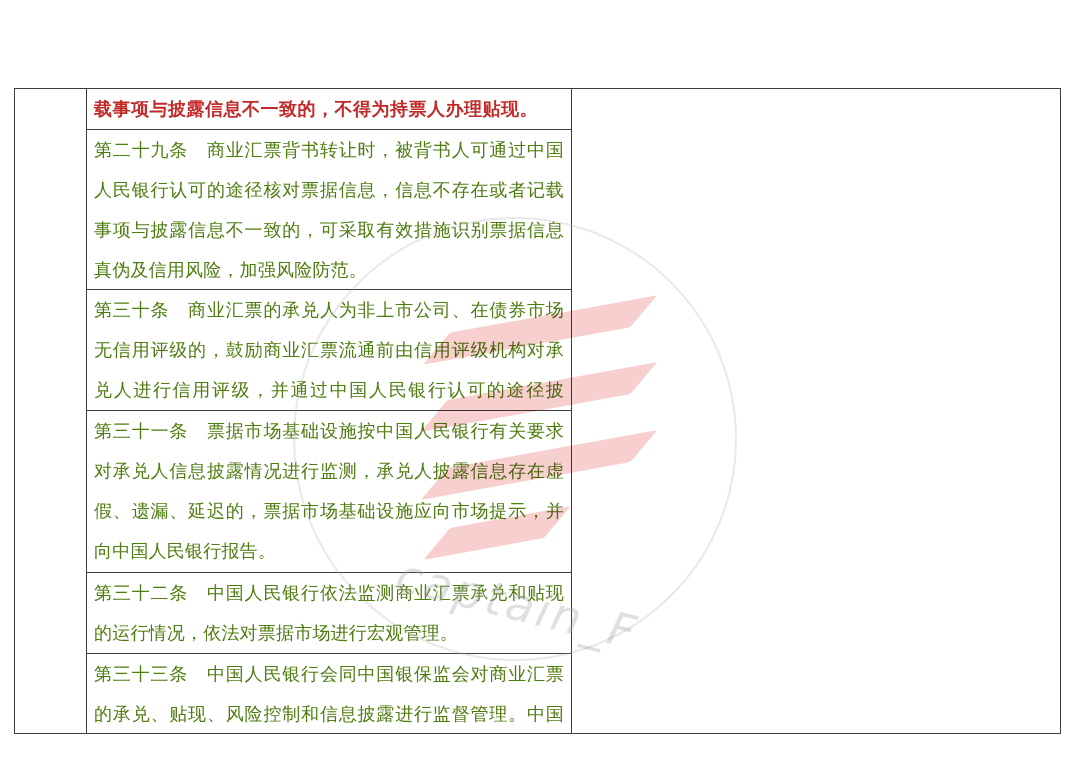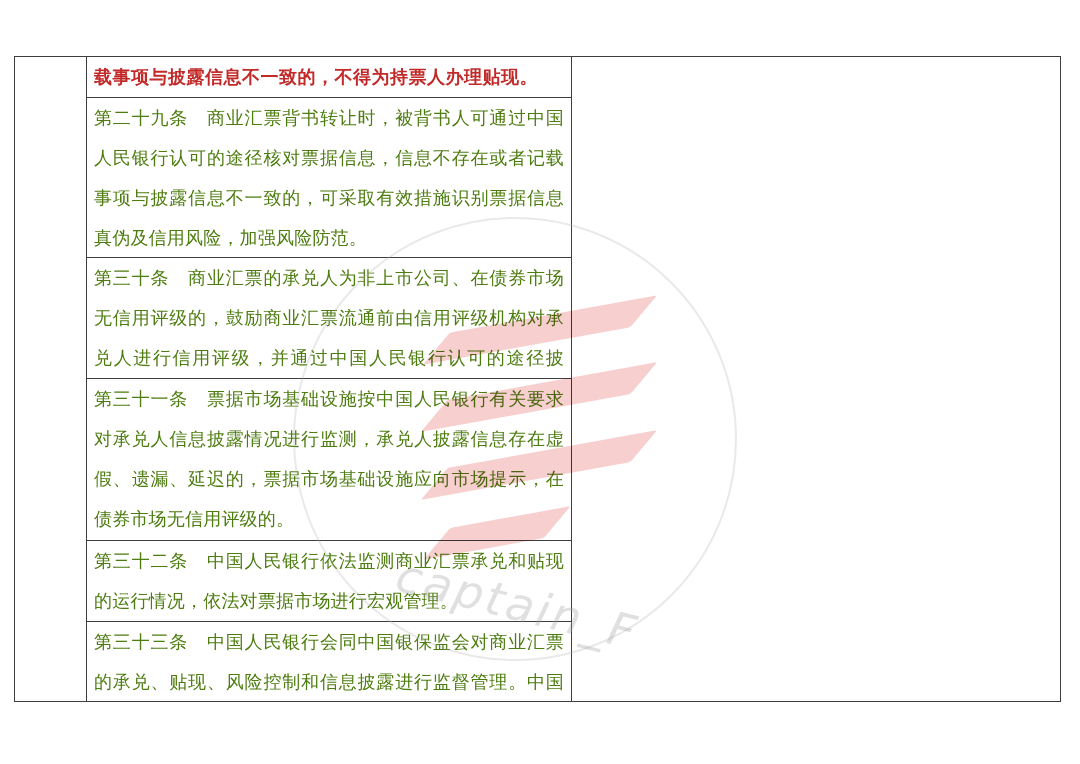--- a/index.html
+++ b/index.html
@@ -5,21 +5,21 @@
   html,body{margin:0;padding:0;}
   body{
     width:1080px;height:764px;position:relative;background:#ffffff;
     font-family:"Liberation Serif","DejaVu Serif",serif;
     overflow:hidden;
   }
   .page{position:absolute;inset:0;background:#ffffff;overflow:hidden;}
 
   
   .tbl{
-    position:absolute;left:14px;top:56px;width:1047px;height:646px;
+    position:absolute;left:14px;top:88px;width:1047px;height:646px;
     border:1.5px solid #3d3d3d;box-sizing:border-box;
     display:flex;background:transparent;
   }
   .col-index{width:72px;border-right:1px solid #3d3d3d;box-sizing:border-box;flex:none;}
   .col-main{
     width:485px;flex:none;border-right:1px solid #3d3d3d;box-sizing:border-box;
     display:flex;flex-direction:column;overflow:hidden;
   }
   .col-right{flex:1;}
 
@@ -75,21 +75,21 @@
       <div class="row red h1">
         <span>载事项与披露信息不一致的，不得为持票人办理贴现。</span>
       </div>
       <div class="row h2">
         <span>第二十九条　商业汇票背书转让时，被背书人可通过中国人民银行认可的途径核对票据信息，信息不存在或者记载事项与披露信息不一致的，可采取有效措施识别票据信息真伪及信用风险，加强风险防范。</span>
       </div>
       <div class="row h3">
         <span>第三十条　商业汇票的承兑人为非上市公司、在债券市场无信用评级的，鼓励商业汇票流通前由信用评级机构对承兑人进行信用评级，并通过中国人民银行认可的途径披露。</span>
       </div>
       <div class="row h4">
-        <span>第三十一条　票据市场基础设施按中国人民银行有关要求对承兑人信息披露情况进行监测，承兑人披露信息存在虚假、遗漏、延迟的，票据市场基础设施应向市场提示，在债券市场无信用评级的。</span>
+        <span>第三十一条　票据市场基础设施按中国人民银行有关要求对承兑人信息披露情况进行监测，承兑人披露信息存在虚假、遗漏、延迟的，票据市场基础设施应向市场提示，并向中国人民银行报告。</span>
       </div>
       <div class="row h5">
         <span>第三十二条　中国人民银行依法监测商业汇票承兑和贴现的运行情况，依法对票据市场进行宏观管理。</span>
       </div>
       <div class="row h6">
         <span>第三十三条　中国人民银行会同中国银保监会对商业汇票的承兑、贴现、风险控制和信息披露进行监督管理。中国人民银</span>
       </div>
     </div>
 
     <div class="col-right"></div>

